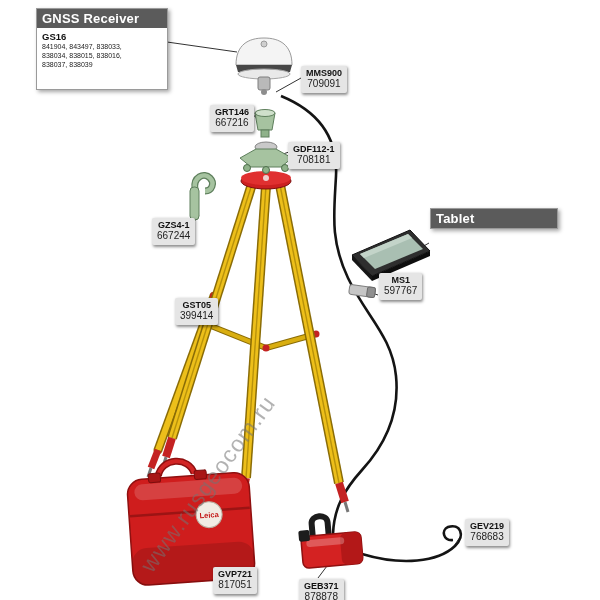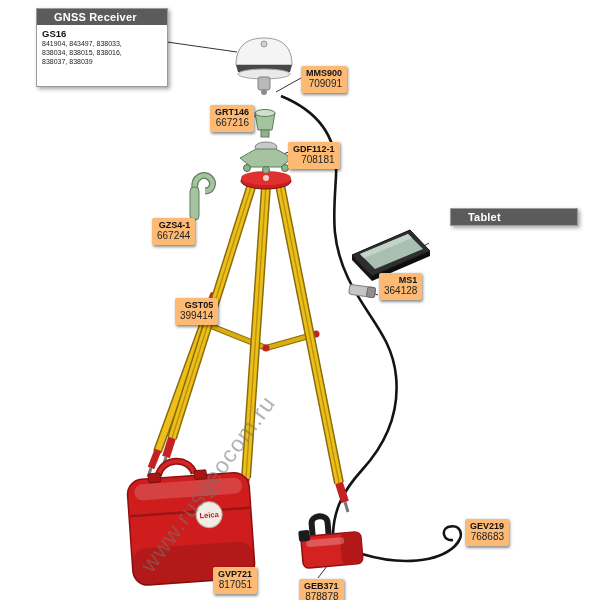--- a/index.html
+++ b/index.html
@@ -8,33 +8,33 @@
     font-family:"Liberation Sans",sans-serif;
   }
   .stage svg.art{position:absolute;left:0;top:0;z-index:1;}
   .watermark{
     position:absolute;left:146px;top:556px;z-index:5;
     transform:rotate(-54deg);transform-origin:0 50%;
     font-size:23px;letter-spacing:1px;white-space:nowrap;
     color:rgba(115,115,115,0.55);pointer-events:none;
   }
   .plabel{
-    position:absolute;z-index:10;background:#fdba74;border-radius:2px;
+    position:absolute;z-index:10;background:#e5e5e5;border-radius:2px;
     box-shadow:1px 1.5px 3px rgba(0,0,0,0.45);
-    padding:2px 5px 3px;line-height:1.15;text-align:right;
+    padding:2px 5px 3px;line-height:1.15;text-align:center;
   }
   .plabel .m{font-size:9px;font-weight:bold;color:#111;}
   .plabel .p{font-size:10px;color:#222;}
   .infobox{
     position:absolute;z-index:10;background:#ffffff;border:1px solid #9a9a9a;
     box-shadow:1.5px 2px 4px rgba(0,0,0,0.35);
   }
   .infobox .hdr{
-    background:#5b5b5b;color:#fff;font-size:11px;font-weight:bold;
-    padding:2px 17px;letter-spacing:0.2px;
+    background:#5b5b5b;color:#fff;font-size:13px;font-weight:bold;
+    padding:2px 5px;letter-spacing:0.2px;
   }
   .infobox .bdy{padding:3px 5px 20px;}
   .infobox .model{font-size:9.5px;font-weight:bold;color:#111;margin-bottom:1px;}
   .infobox .pline{font-size:7px;color:#222;line-height:1.25;}
   .infobox .gap{height:3px;}
 </style>
 </head>
 <body>
 
 <div class="stage">
@@ -173,21 +173,21 @@
   <div class="infobox" style="left:36px;top:8px;width:130px">
     <div class="hdr">GNSS Receiver</div>
     <div class="bdy">
       <div class="model">GS16</div>
       <div class="pline">841904, 843497, 838033,</div>
       <div class="pline">838034, 838015, 838016,</div>
       <div class="pline">838037, 838039</div>
     </div>
   </div>
 
-  <div class="infobox" style="left:450px;top:208px;width:126px">
+  <div class="infobox" style="left:430px;top:208px;width:126px">
     <div class="hdr">Tablet</div>
   </div>
 
   <div class="plabel" style="left:301px;top:66px">
     <div class="m">MMS900</div>
     <div class="p">709091</div>
   </div>
 
   <div class="plabel" style="left:210px;top:105px">
     <div class="m">GRT146</div>
@@ -204,21 +204,21 @@
     <div class="p">667244</div>
   </div>
 
   <div class="plabel" style="left:175px;top:298px">
     <div class="m">GST05</div>
     <div class="p">399414</div>
   </div>
 
   <div class="plabel" style="left:379px;top:273px">
     <div class="m">MS1</div>
-    <div class="p">364128</div>
+    <div class="p">597767</div>
   </div>
 
   <div class="plabel" style="left:213px;top:567px">
     <div class="m">GVP721</div>
     <div class="p">817051</div>
   </div>
 
   <div class="plabel" style="left:299px;top:579px">
     <div class="m">GEB371</div>
     <div class="p">878878</div>

